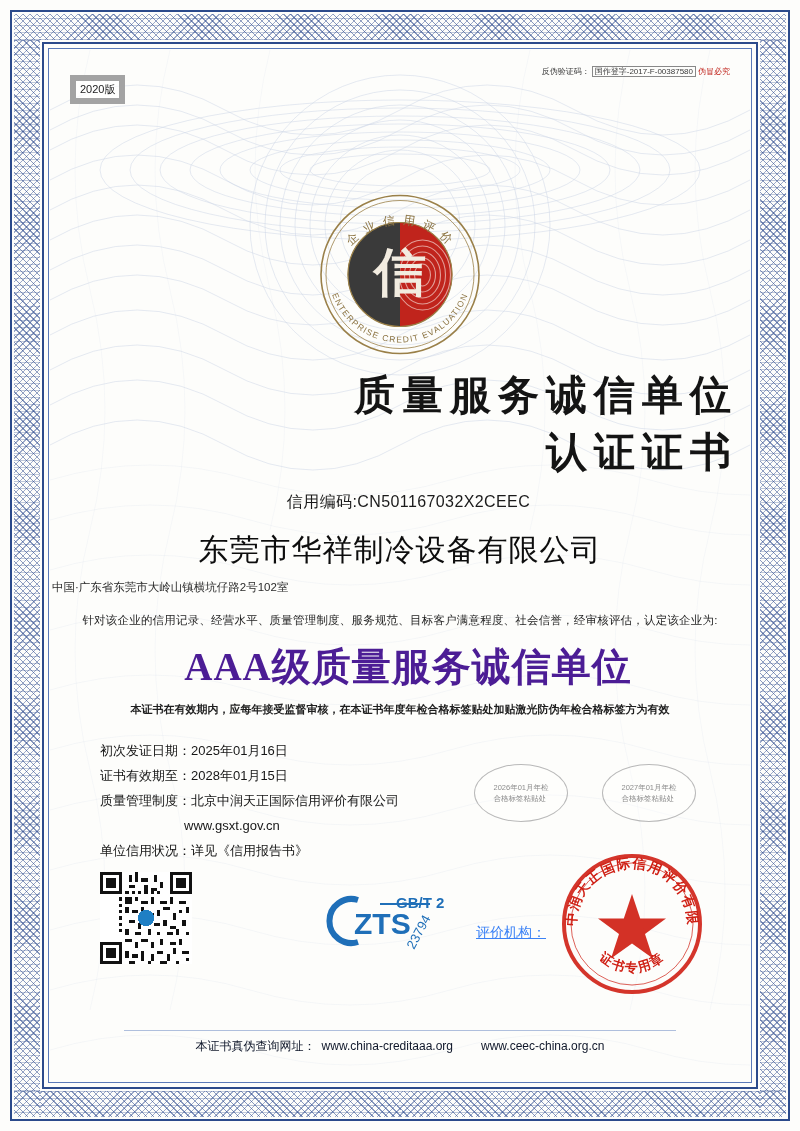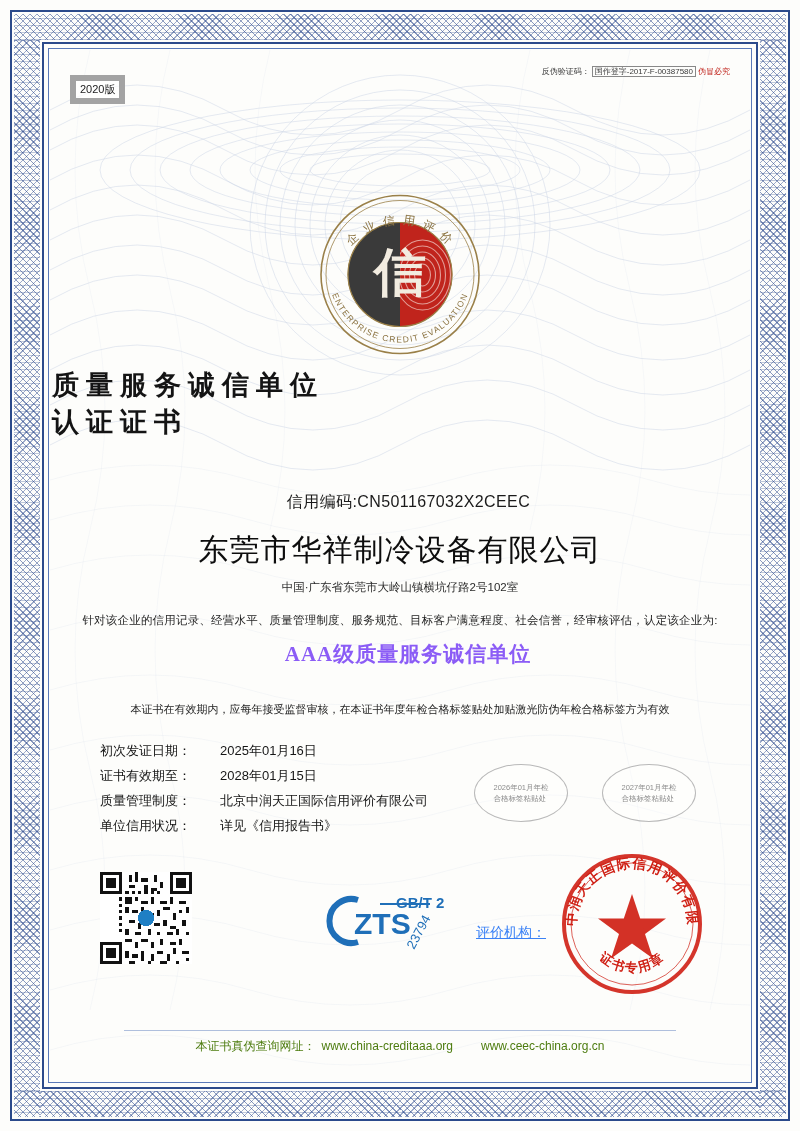--- a/index.html
+++ b/index.html
@@ -107,23 +107,23 @@
     left: 50%;
     top: 135px;
     transform: translateX(-50%);
     width: 175px;
     height: 175px;
   }
 
   .title-main {
     position: absolute;
     top: 315px;
-    left: 0; right: 16px;
-    text-align: left;
-    font-size: 27px;
+    left: 0; right: 10px;
+    text-align: right;
+    font-size: 41px;
     font-weight: bold;
     color: #141414;
     letter-spacing: 7px;
     line-height: 1.38;
   }
 
   .credit-no {
     position: absolute;
     top: 440px;
     left: 17px; right: 0;
@@ -141,67 +141,67 @@
     font-size: 30px;
     font-weight: normal;
     color: #0d0d0d;
     letter-spacing: 1px;
   }
 
   .address {
     position: absolute;
     top: 528px;
     left: 0; right: 0;
-    text-align: center;
     font-size: 11.5px;
     color: #2a2a2a;
   }
 
   .statement {
     position: absolute;
     top: 561px;
     left: 14px; right: 14px;
     text-align: center;
     font-size: 11.5px;
     color: #1f1f1f;
     letter-spacing: .2px;
   }
 
   .grade {
     position: absolute;
     top: 588px;
     left: 16px; right: 0;
     text-align: center;
-    font-size: 21px;
+    font-size: 39px;
     font-weight: bold;
-    color: #8b5cf6;
+    color: #4c1d95;
     letter-spacing: 1px;
     font-family: "Liberation Serif", serif;
   }
 
   .note {
     position: absolute;
     top: 650px;
     left: 10px; right: 10px;
     text-align: center;
     font-size: 11px;
     color: #1f1f1f;
+    font-weight: bold;
   }
 
   .info-list {
     position: absolute;
     top: 686px;
     left: 48px;
     font-size: 13px;
     color: #161616;
     line-height: 25px;
   }
   .info-row { white-space: nowrap; }
   .info-row .lbl { display: inline-block; }
-  .info-row .val { display: inline-block; margin-left: 29px; }
+  .info-row .val { display: inline-block; }
   .info-sub {
     padding-left: 84px;
     font-size: 13px;
   }
 
   
   .stamp-circle {
     position: absolute;
     width: 92px;
     height: 56px;
@@ -256,21 +256,21 @@
     width: 148px;
     height: 148px;
   }
 
   .footer {
     position: absolute;
     left: 0; right: 0;
     bottom: 24px;
     text-align: center;
     font-size: 12px;
-    color: #4d7c0f;
+    color: #0f172a;
   }
   .footer .url { margin-left: 6px; }
   .footer .gap { display:inline-block; width: 22px; }
 
   .footer-rule {
     position: absolute;
     left: 72px; right: 72px;
     bottom: 48px;
     height: 1px;
     background: #6f8cc4;
@@ -421,20 +421,21 @@
     <div class="info-list">
       <div class="info-row">
         <span class="lbl">初次发证日期：</span><span class="val">2025年01月16日</span>
       </div>
       <div class="info-row">
         <span class="lbl">证书有效期至：</span><span class="val">2028年01月15日</span>
       </div>
       <div class="info-row">
         <span class="lbl">质量管理制度：</span><span class="val">北京中润天正国际信用评价有限公司</span>
       </div>
+      <div class="info-row info-sub">www.gsxt.gov.cn</div>
       <div class="info-row">
         <span class="lbl">单位信用状况：</span><span class="val">详见《信用报告书》</span>
       </div>
     </div>
 
     <div class="stamp-circle" id="insp1">
       <div>
         <span>2026年01月年检</span>
         <span>合格标签粘贴处</span>
       </div>

